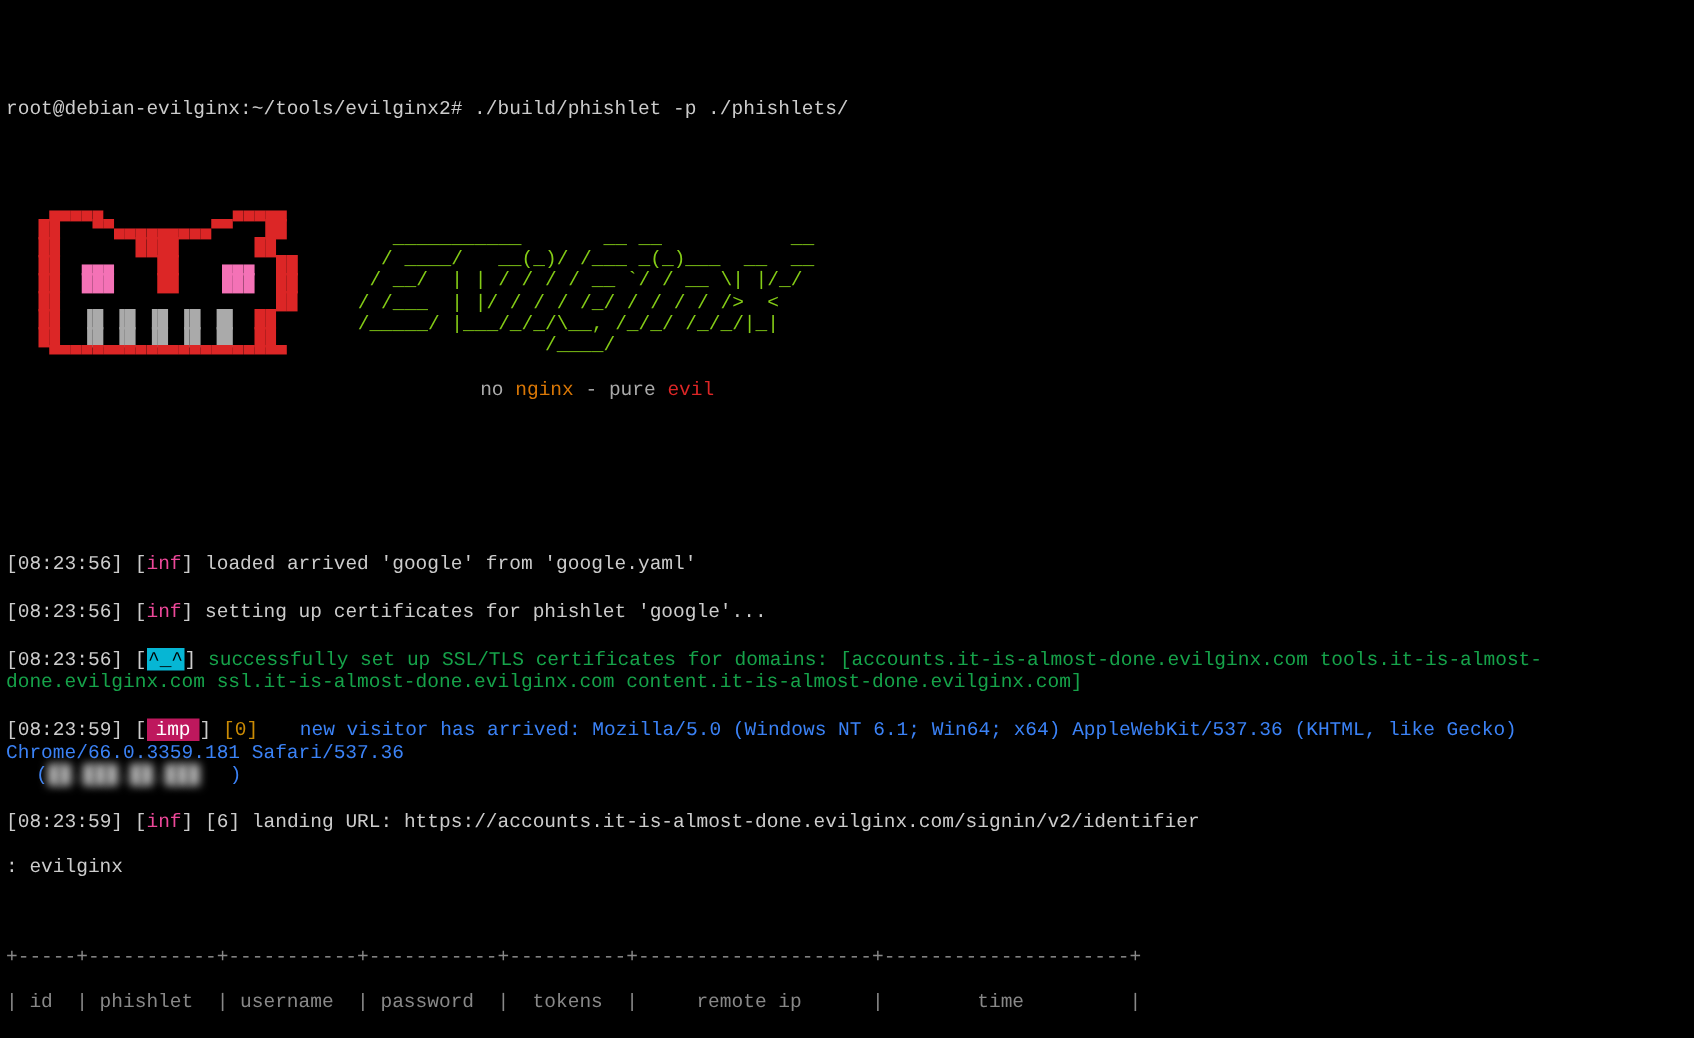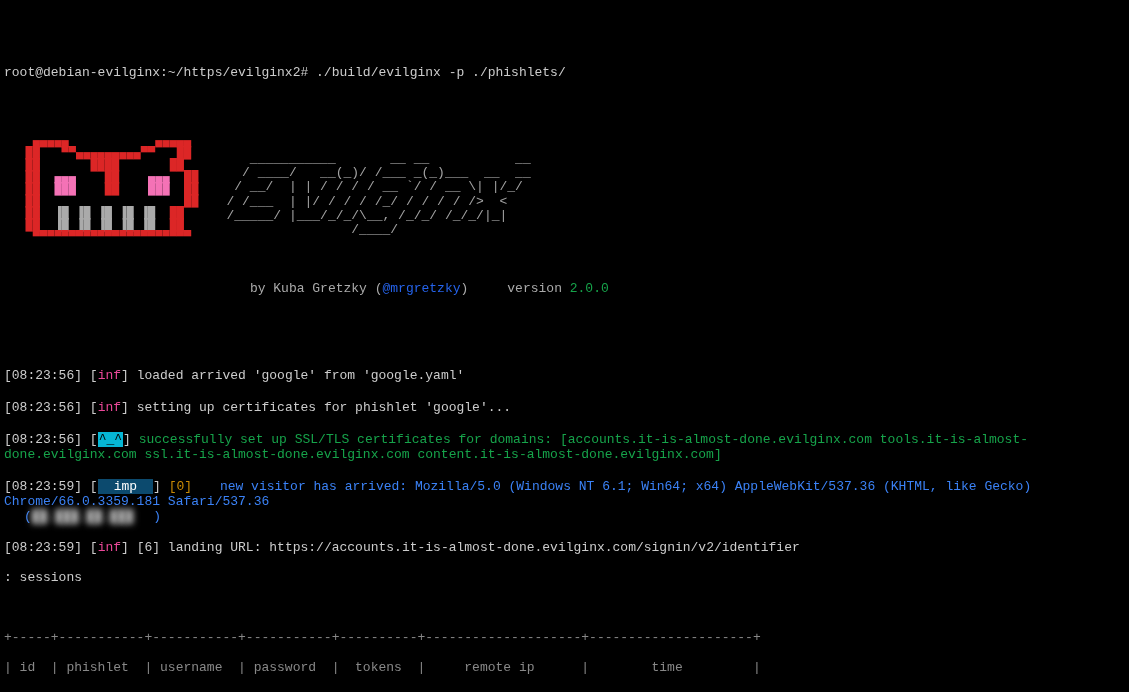--- a/index.html
+++ b/index.html
@@ -9,48 +9,48 @@
     font-family: "Courier New", monospace;
     font-size: 13px;
     line-height: 1.15;
     padding: 6px 4px;
     width: 1129px;
     white-space: pre;
   }
   .white { color: #ccc; }
   .cyan { color: #ec4899; }
   .bgcyan { background: #06b6d4; color: #000; padding: 0 1px; }
-  .bgblue { background: #0c4a6e; color: #fff; padding: 0 16px; }
+  .bgblue { background: #be185d; color: #fff; padding: 0 6px; }
   .orange { color: #d97706; }
   .green { color: #16a34a; }
   .yellow { color: #ca8a04; }
   .blue { color: #3b82f6; margin-left: 20px; }
   .dimblue { color:#2563eb; }
   .red { color: #dc2626; }
   .blur {
     color: transparent;
     text-shadow: 0 0 6px rgba(200,200,200,0.9);
     user-select: none;
   }
   .banner-row { display:flex; align-items:flex-start; gap:28px; margin-top:12px; margin-bottom:10px;}
   .logo { line-height:1.0; font-size:12px; }
   .logo .r { color:#dc2626; }
   .logo .p { color:#f472b6; }
   .logo .g { color:#aaa; }
-  .ascii { color:#a3a3a3; line-height:1.1; }
+  .ascii { color:#84cc16; line-height:1.1;margin-left:12px; }
   .tagline { color:#aaa; }
   .log { margin-top:2px; }
   .tbl { color:#888; }
 </style>
 </head>
 <body>
 
 
 
-<div>root@debian-evilginx:~/https/evilginx2# ./build/evilginx -p ./phishlets/</div>
+<div>root@debian-evilginx:~/tools/evilginx2# ./build/phishlet -p ./phishlets/</div>
 
 <div class="banner-row">
   <div class="logo">
 <span class="r">    ▄▄▄▄▄            ▄▄▄▄▄
    ██   ▀▀▄▄▄▄▄▄▄▄▄▀▀   ██
    ██       ████       ██
    ██  </span><span class="p">▄▄▄</span><span class="r">    ██    </span><span class="p">▄▄▄</span><span class="r">  ██
    ██  </span><span class="p">███</span><span class="r">    ██    </span><span class="p">███</span><span class="r">  ██
    ██                    ██
    ██  </span><span class="g">▐█ ▐█ ▐█ ▐█ ▐█</span><span class="r">  ██
@@ -58,32 +58,32 @@
     ▀▀▀▀▀▀▀▀▀▀▀▀▀▀▀▀▀▀▀▀▀▀</span></div>
   <div>
 <div class="ascii">
    ___________       __ __           __
   / ____/   __(_)/ /___ _(_)___  __  __
  / __/  | | / / / / __ `/ / __ \| |/_/
 / /___  | |/ / / / /_/ / / / / /&gt;  &lt;
 /_____/ |___/_/_/\__, /_/_/ /_/_/|_|
                 /____/
 </div>
+<div class="tagline">            <span>no </span><span class="orange">nginx</span><span> - pure </span><span class="red">evil</span></div>
 <br>
-<div class="tagline">   <span>by Kuba Gretzky (</span><span class="dimblue">@mrgretzky</span><span>)     version </span><span class="green">2.0.0</span></div>
   </div>
 </div>
 
 <div class="log">[<span>08:23:56</span>] [<span class="cyan">inf</span>] <span>loaded arrived 'google' from 'google.yaml'</span></div>
 <div class="log">[<span>08:23:56</span>] [<span class="cyan">inf</span>] <span>setting up certificates for phishlet 'google'...</span></div>
 <div class="log">[<span>08:23:56</span>] [<span class="bgcyan">^_^</span>] <span class="green" style="white-space:pre-wrap">successfully set up SSL/TLS certificates for domains: [accounts.it-is-almost-done.evilginx.com tools.it-is-almost-done.evilginx.com ssl.it-is-almost-done.evilginx.com content.it-is-almost-done.evilginx.com]</span></div>
 <div class="log">[<span>08:23:59</span>] [<span class="bgblue">imp</span>] <span class="yellow">[0]</span> <span class="blue" style="white-space:pre-wrap">new visitor has arrived: Mozilla/5.0 (Windows NT 6.1; Win64; x64) AppleWebKit/537.36 (KHTML, like Gecko) Chrome/66.0.3359.181 Safari/537.36</span>
 <span class="blue">(</span><span class="blur">██.███.██.███</span><span class="blue">)</span></div>
 <div class="log">[<span>08:23:59</span>] [<span class="cyan">inf</span>] <span>[6] landing URL: https://accounts.it-is-almost-done.evilginx.com/signin/v2/identifier</span></div>
-<div>: sessions</div>
+<div>: evilginx</div>
 <br>
 <div class="tbl">+-----+-----------+-----------+-----------+----------+--------------------+---------------------+</div>
 <div class="tbl white">| id  | phishlet  | username  | password  |  tokens  |     remote ip      |        time         |</div>
 
 
 
 <br>
 
 
 

